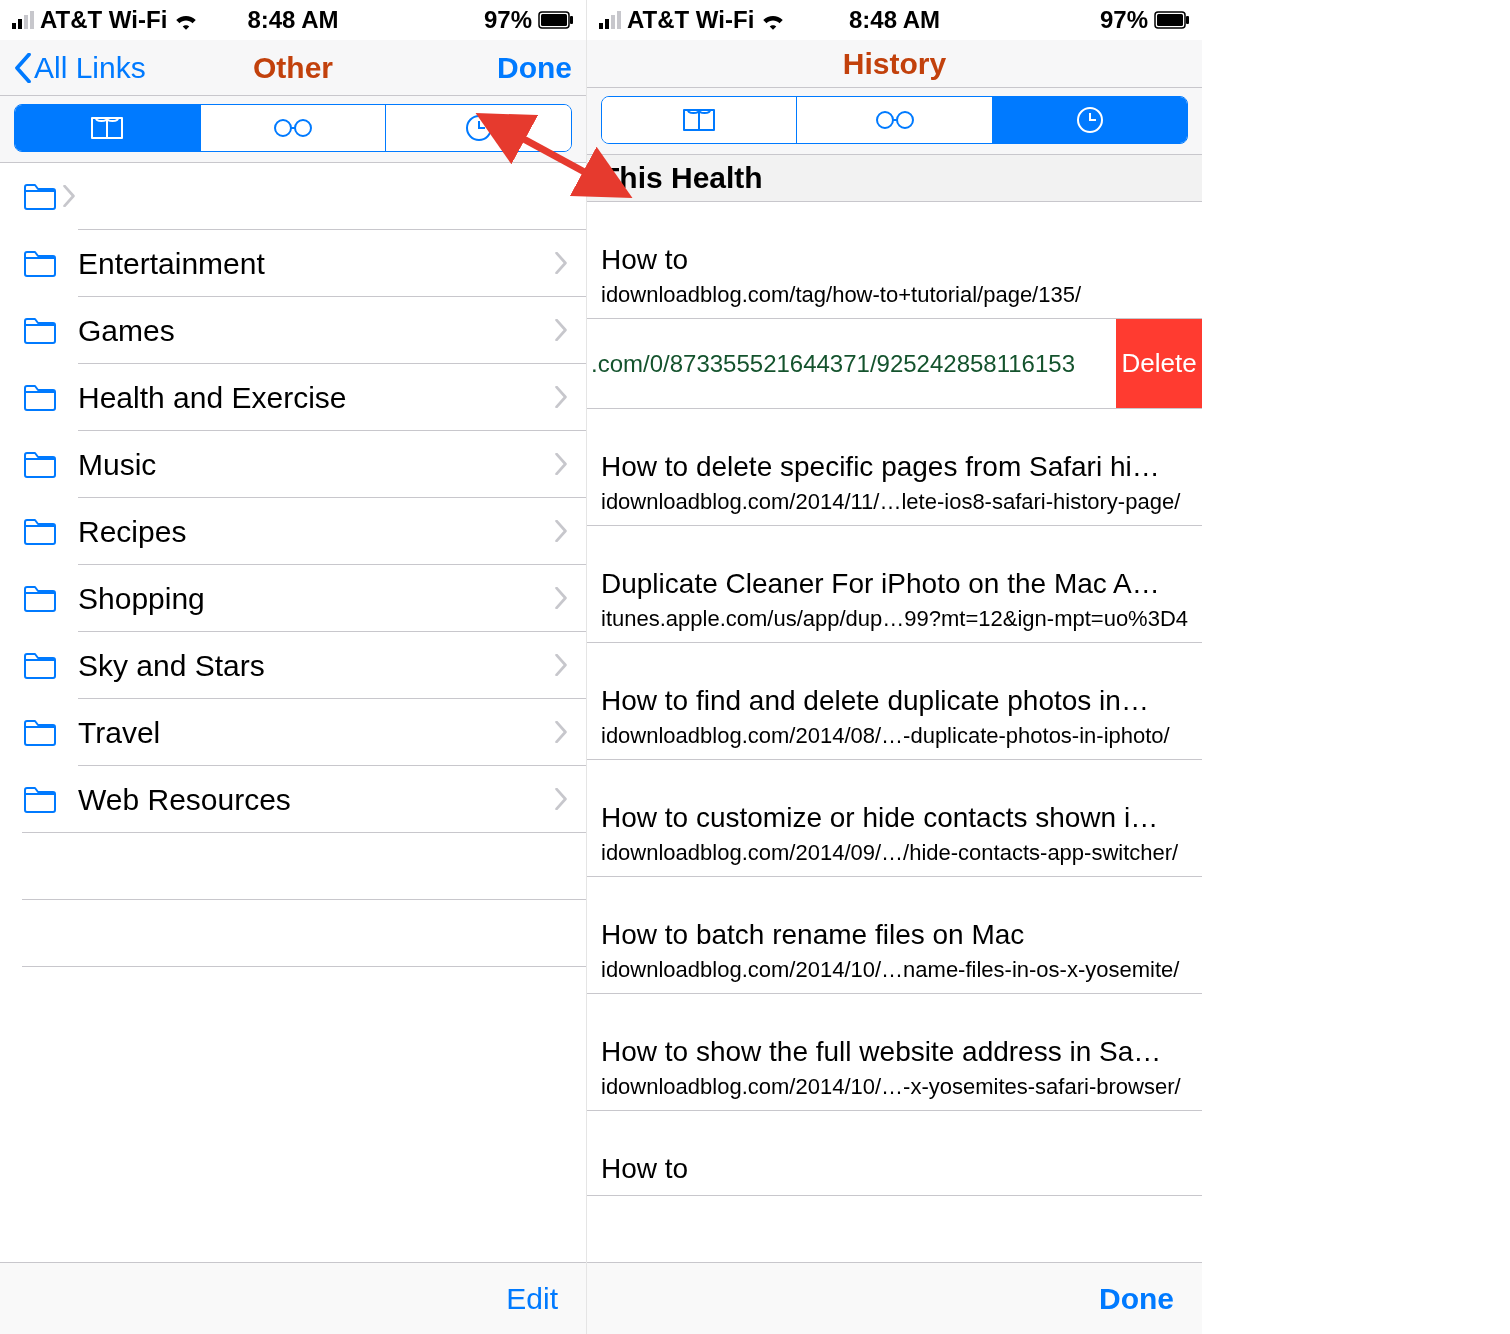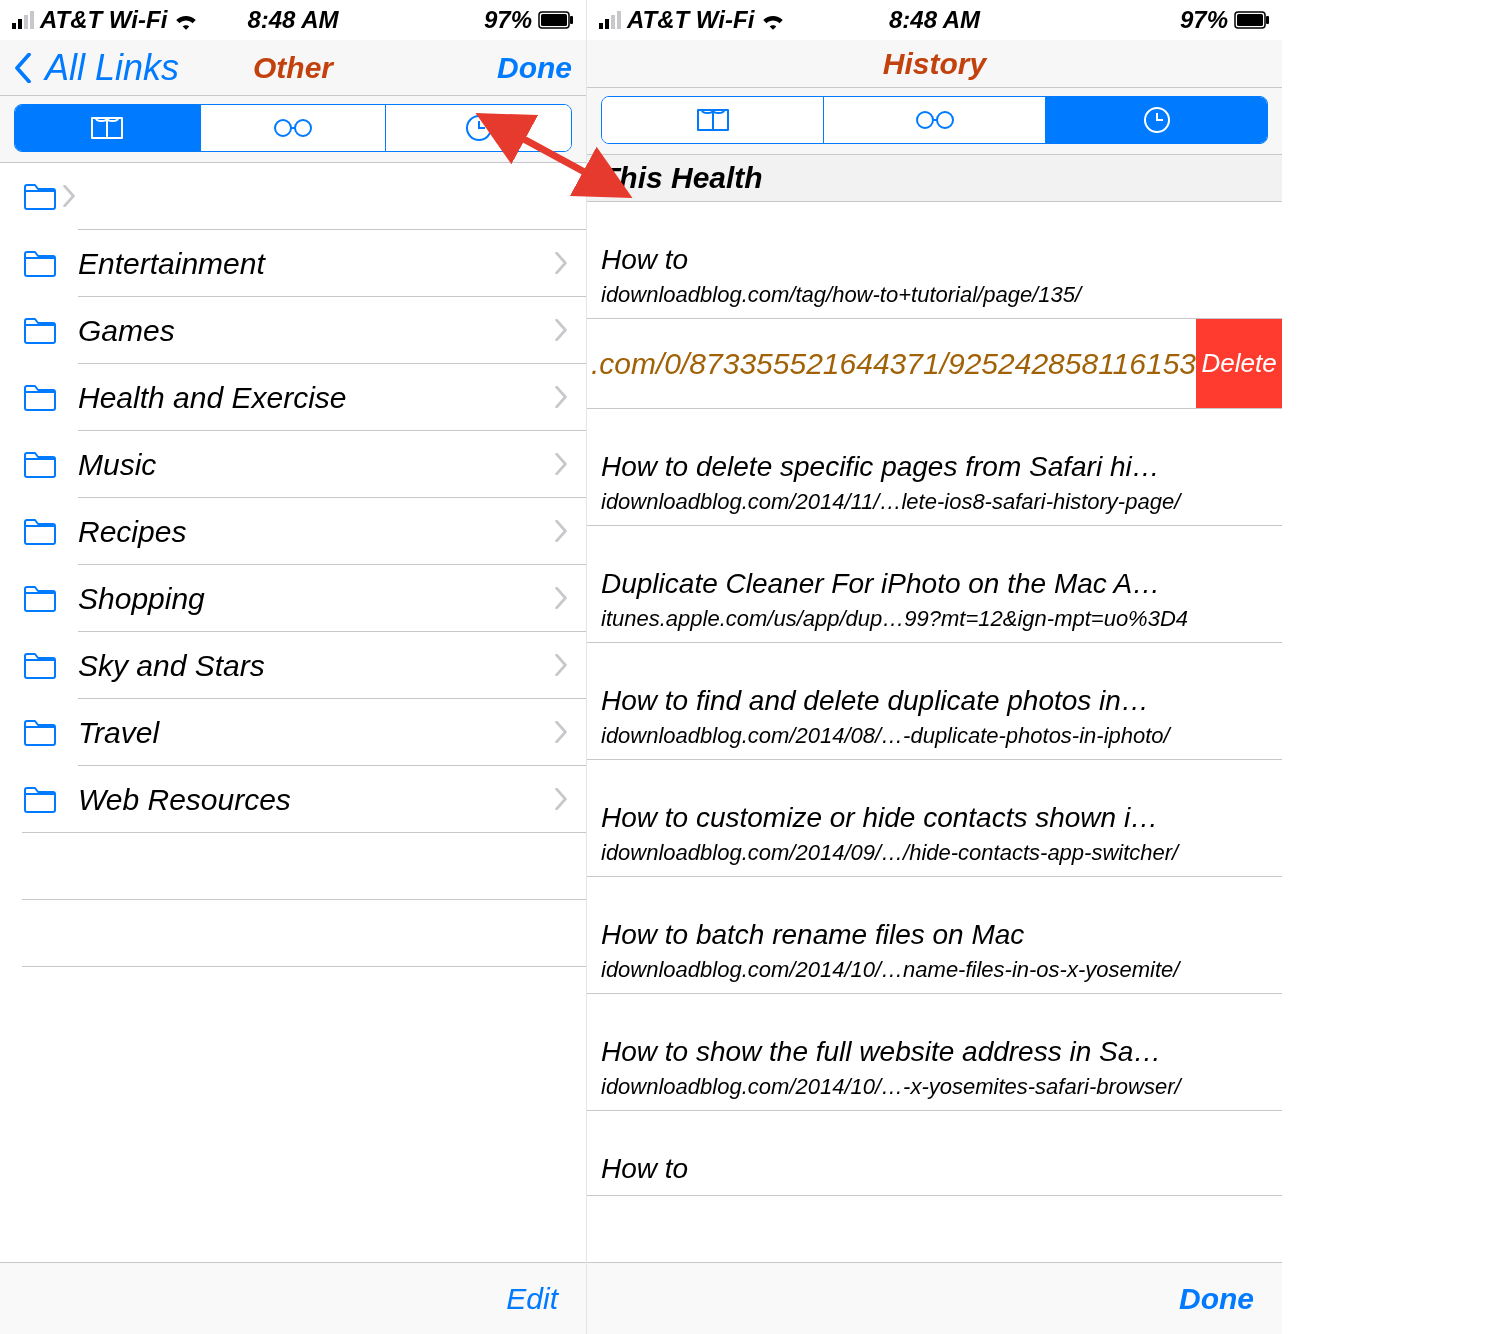--- a/index.html
+++ b/index.html
@@ -4,21 +4,21 @@
 <style>
   * { box-sizing: border-box; margin: 0; padding: 0; }
   body {
     font-family: -apple-system, "Helvetica Neue", Helvetica, Arial, sans-serif;
     background: #fff;
     width: 1510px;
     height: 1334px;
     position: relative;
     overflow: hidden;
   }
-  .screens { display: flex; width: 100%; height: 100%; font-style: italic; }
+  .screens { display: flex; width: 100%; height: 100%; }
   .screen {
     flex: 0 0 587px;
     height: 100%;
     display: flex;
     flex-direction: column;
     background: #fff;
     position: relative;
     border-right: 1px solid rgba(0,0,0,0.1);
   }
   .screen:last-child { flex: 0 0 587px; border-right: none; }
@@ -59,22 +59,22 @@
   .nav-title {
     position: absolute;
     left:0; right:0;
     text-align:center;
     font-size: 30px;
     font-weight: 600;
     color:#c2410c;
     pointer-events:none;
   }
   .nav-back {
-    display:flex; align-items:center; gap:13px;
-    color:#007aff; font-size:36px;
+    display:flex; align-items:center; gap:2px;
+    color:#007aff; font-size:30px;
   }
   .nav-done { color:#007aff; font-size:30px; font-weight:600; }
 
   
   .segmented-wrap {
     background:#f7f7f8;
     padding: 8px 14px 10px;
     border-bottom: 1px solid #c8c7cc;
   }
   .segmented {
@@ -164,22 +164,22 @@
     text-overflow:ellipsis;
   }
   .hist-row.swiped {
     display:flex;
     align-items:center;
     padding:0;
     height:90px;
   }
   .hist-row.swiped .swiped-text {
     flex:1;
-    font-size:30px;
-    color:#a16207;
+    font-size:24px;
+    color:#14532d;
     padding-left:4px;
     white-space:nowrap;
     overflow:hidden;
   }
   .delete-btn {
     width:86px;
     align-self:stretch;
     background:#ff3b30;
     color:#fff;
     display:flex;

